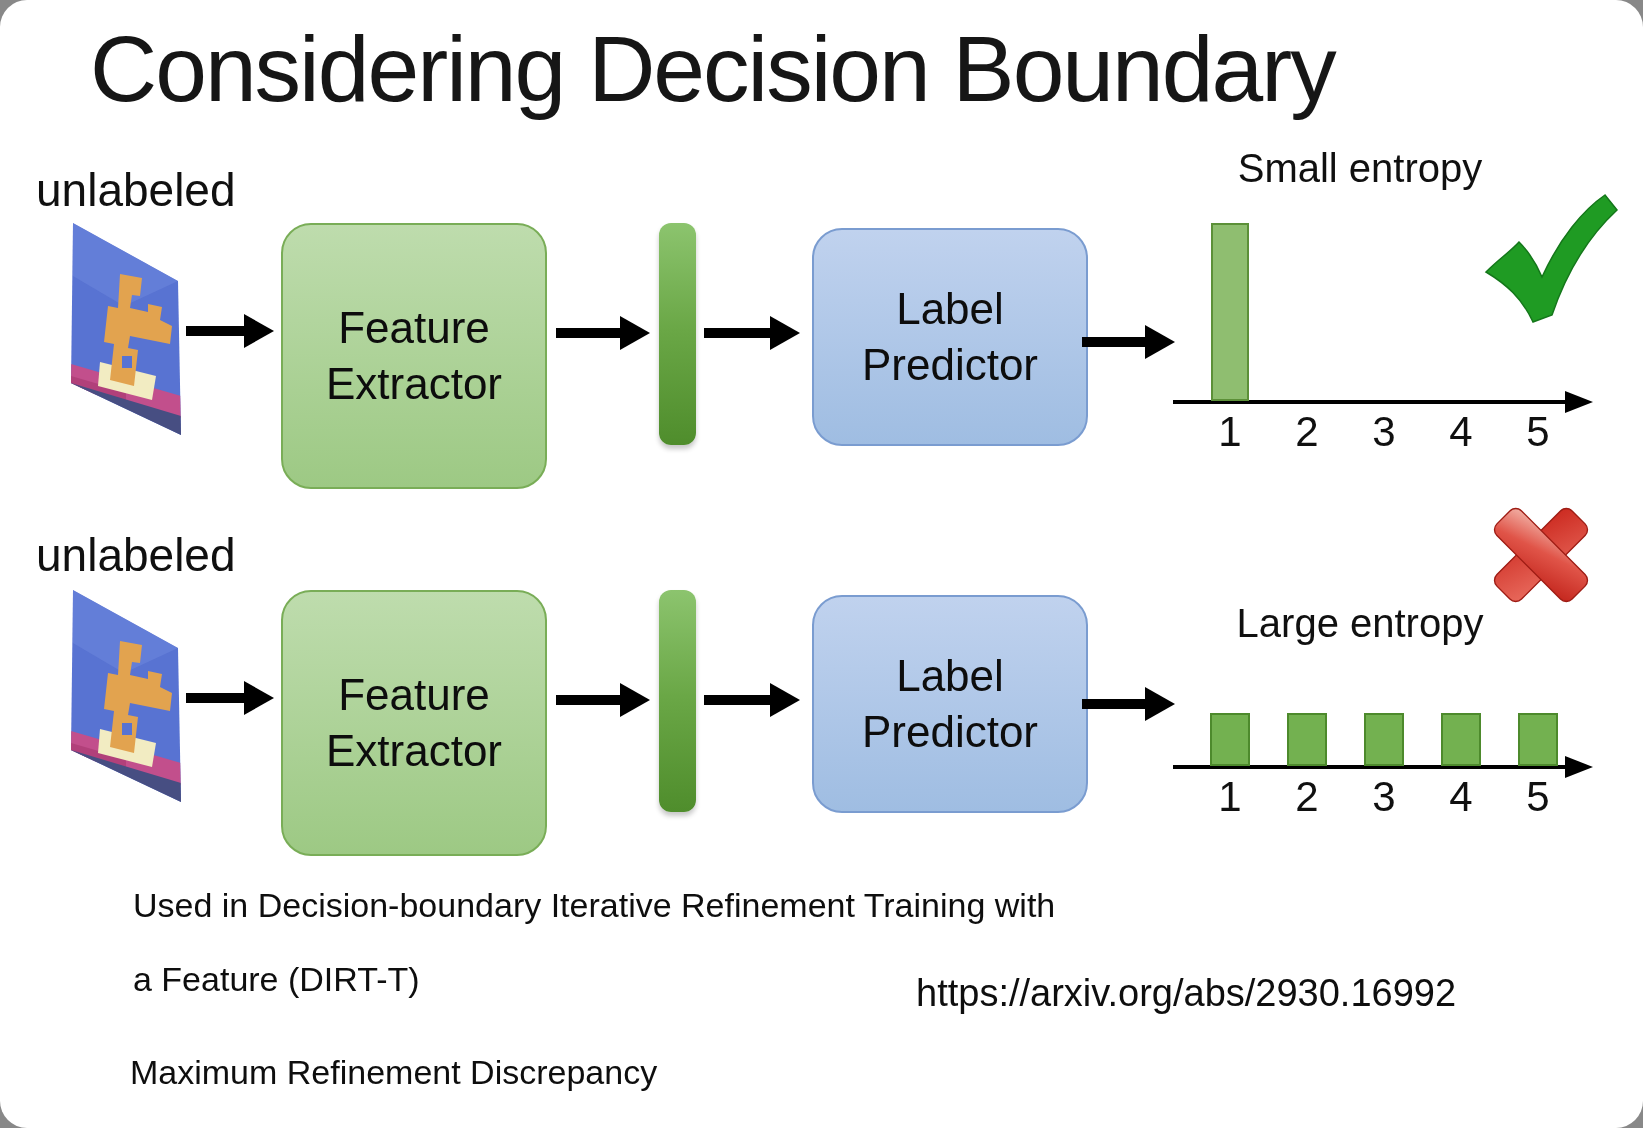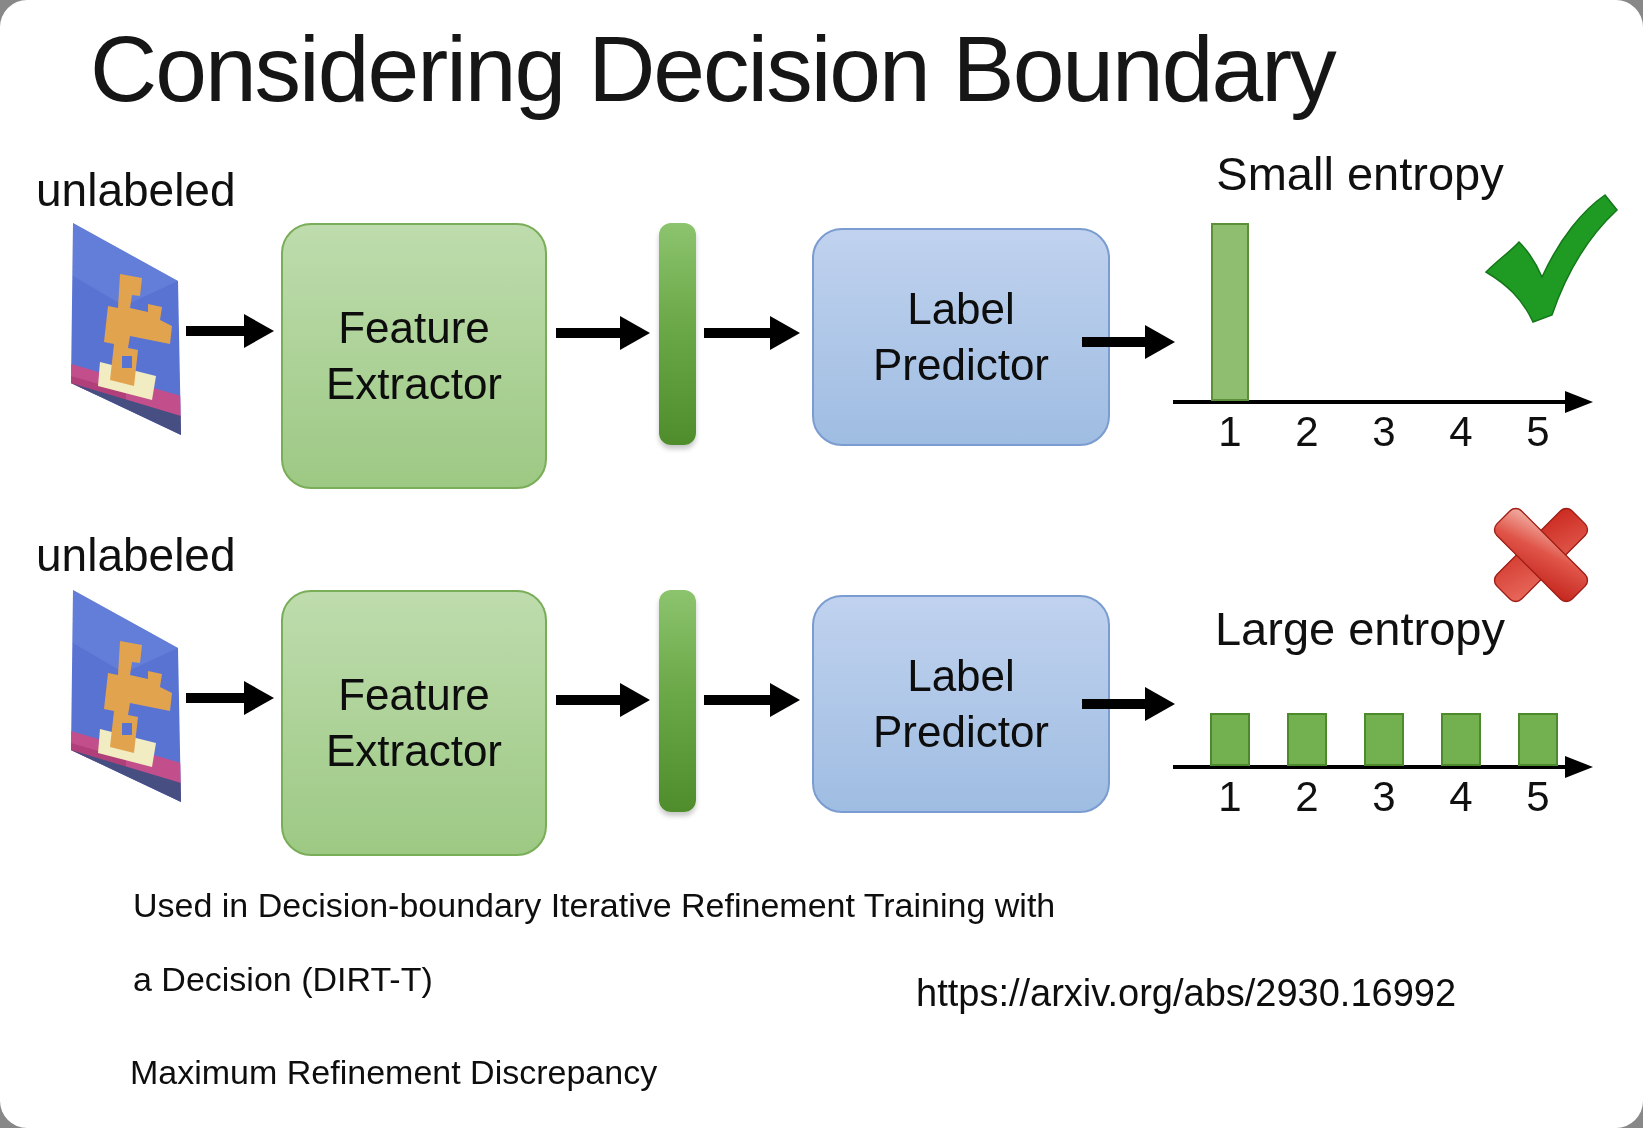--- a/index.html
+++ b/index.html
@@ -19,21 +19,21 @@
     position:absolute;box-sizing:border-box;border-radius:30px;
     display:flex;align-items:center;justify-content:center;text-align:center;
     font-size:44px;line-height:1.28;white-space:pre-line;color:#0d0d0d;
   }
   .box.green{
     width:266px;height:266px;
     background:linear-gradient(180deg,var(--green-box-top,#bedcad),var(--green-box-bottom,#9dc984));
     border:2px solid var(--green-box-border,#79ad57);
   }
   .box.blue{
-    width:298px;height:218px;
+    width:276px;height:218px;
     background:linear-gradient(180deg,var(--blue-box-top,#c0d2ee),var(--blue-box-bottom,#9fbde2));
     border:2px solid var(--blue-box-border,#7a9cd0);
     align-items:center;
   }
   .vbar{
     position:absolute;width:37px;height:222px;border-radius:12px;
     background:linear-gradient(180deg,var(--bar-top,#8cc46e),#6aa746 48%,var(--bar-bottom,#4f8d2c));
     box-shadow:0 4px 5px rgba(0,0,0,.22);
   }
   .arrow{position:absolute;height:10px;background:#000;}
@@ -47,21 +47,21 @@
     content:"";position:absolute;left:100%;top:50%;transform:translateY(-50%);
     width:0;height:0;border-left:28px solid #000;
     border-top:11px solid transparent;border-bottom:11px solid transparent;
   }
   .hist-bar{position:absolute;box-sizing:border-box;}
   .hb1{background:var(--hist1-fill,#8fbe70);border:2px solid var(--hist1-border,#5c9038);}
   .hb2{background:var(--hist2-fill,#73b150);border:2px solid var(--hist2-border,#4d8a2c);}
   .tick{position:absolute;transform:translateX(-50%);font-size:42px;color:#101010;}
   .entropy{
     position:absolute;left:1150px;width:420px;text-align:center;
-    font-size:47px;color:#101010;white-space:nowrap;
+    font-size:40px;color:#101010;white-space:nowrap;
   }
   .footer-line{position:absolute;font-size:34px;color:#0e0e0e;white-space:nowrap;}
   .footer-url{position:absolute;font-size:38px;color:#0e0e0e;white-space:nowrap;}
 </style>
 </head>
 <body>
 
 <div id="canvas">
 
   <h1 class="title">Considering Decision Boundary</h1>
@@ -162,21 +162,21 @@
     </defs>
     <g transform="rotate(-45 60 60)">
       <rect x="2" y="41" width="116" height="38" rx="9" fill="url(#xg2)" stroke="#9e1c14" stroke-width="1.5"></rect>
     </g>
     <g transform="rotate(45 60 60)">
       <rect x="2" y="41" width="116" height="38" rx="9" fill="url(#xg1)" stroke="#9e1c14" stroke-width="1.5"></rect>
     </g>
   </svg>
 
   <div class="footer-line" style="left:133px;top:886px">Used in Decision-boundary Iterative Refinement Training with</div>
-  <div class="footer-line" style="left:133px;top:960px">a Decision (DIRT-T)</div>
+  <div class="footer-line" style="left:133px;top:960px">a Feature (DIRT-T)</div>
   <div class="footer-url" style="left:916px;top:972px">https://arxiv.org/abs/2930.16992</div>
   <div class="footer-line" style="left:130px;top:1053px">Maximum Refinement Discrepancy</div>
 
 <div class="hist-bar hb1" style="left: 1211px; width: 38px; top: 223px; height: 178px;"></div>
     <span class="tick" style="left: 1230px; top: 408px;">1</span>
     <span class="tick" style="left: 1307px; top: 408px;">2</span>
     <span class="tick" style="left: 1384px; top: 408px;">3</span>
     <span class="tick" style="left: 1461px; top: 408px;">4</span>
     <span class="tick" style="left: 1538px; top: 408px;">5</span>
     <div class="hist-bar hb2" style="left: 1210px; width: 40px; top: 713px; height: 53px;"></div>

